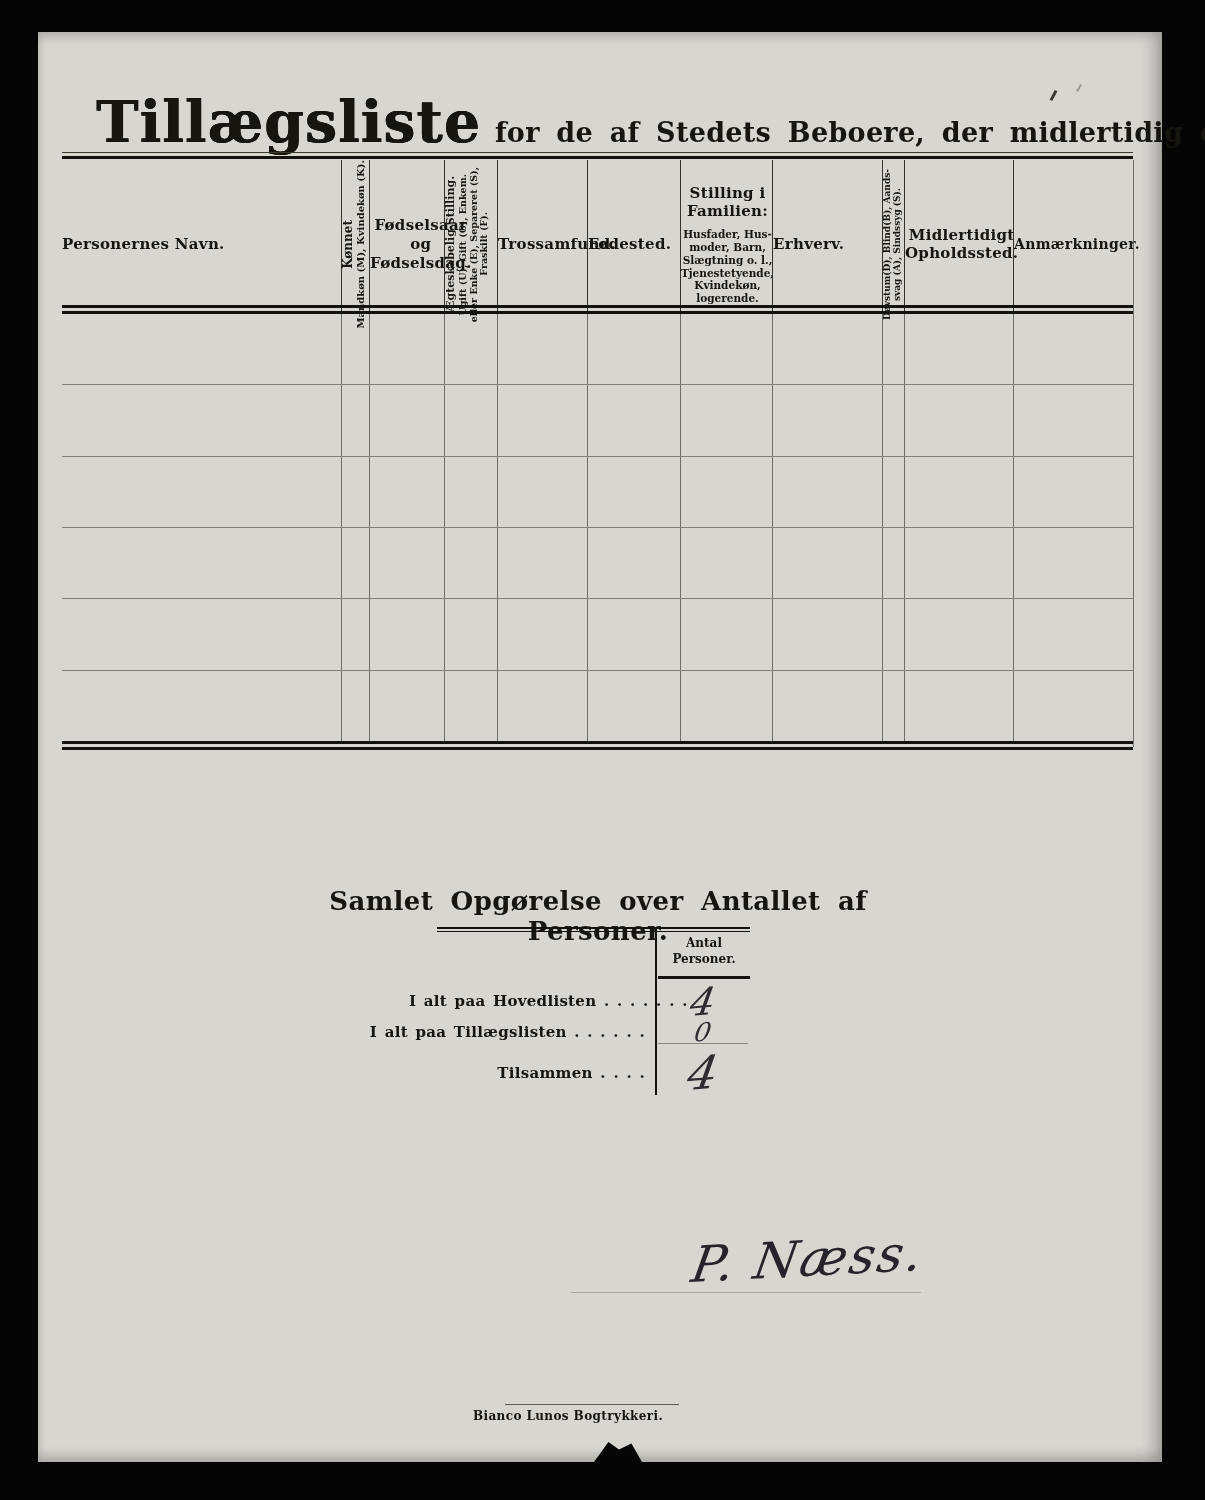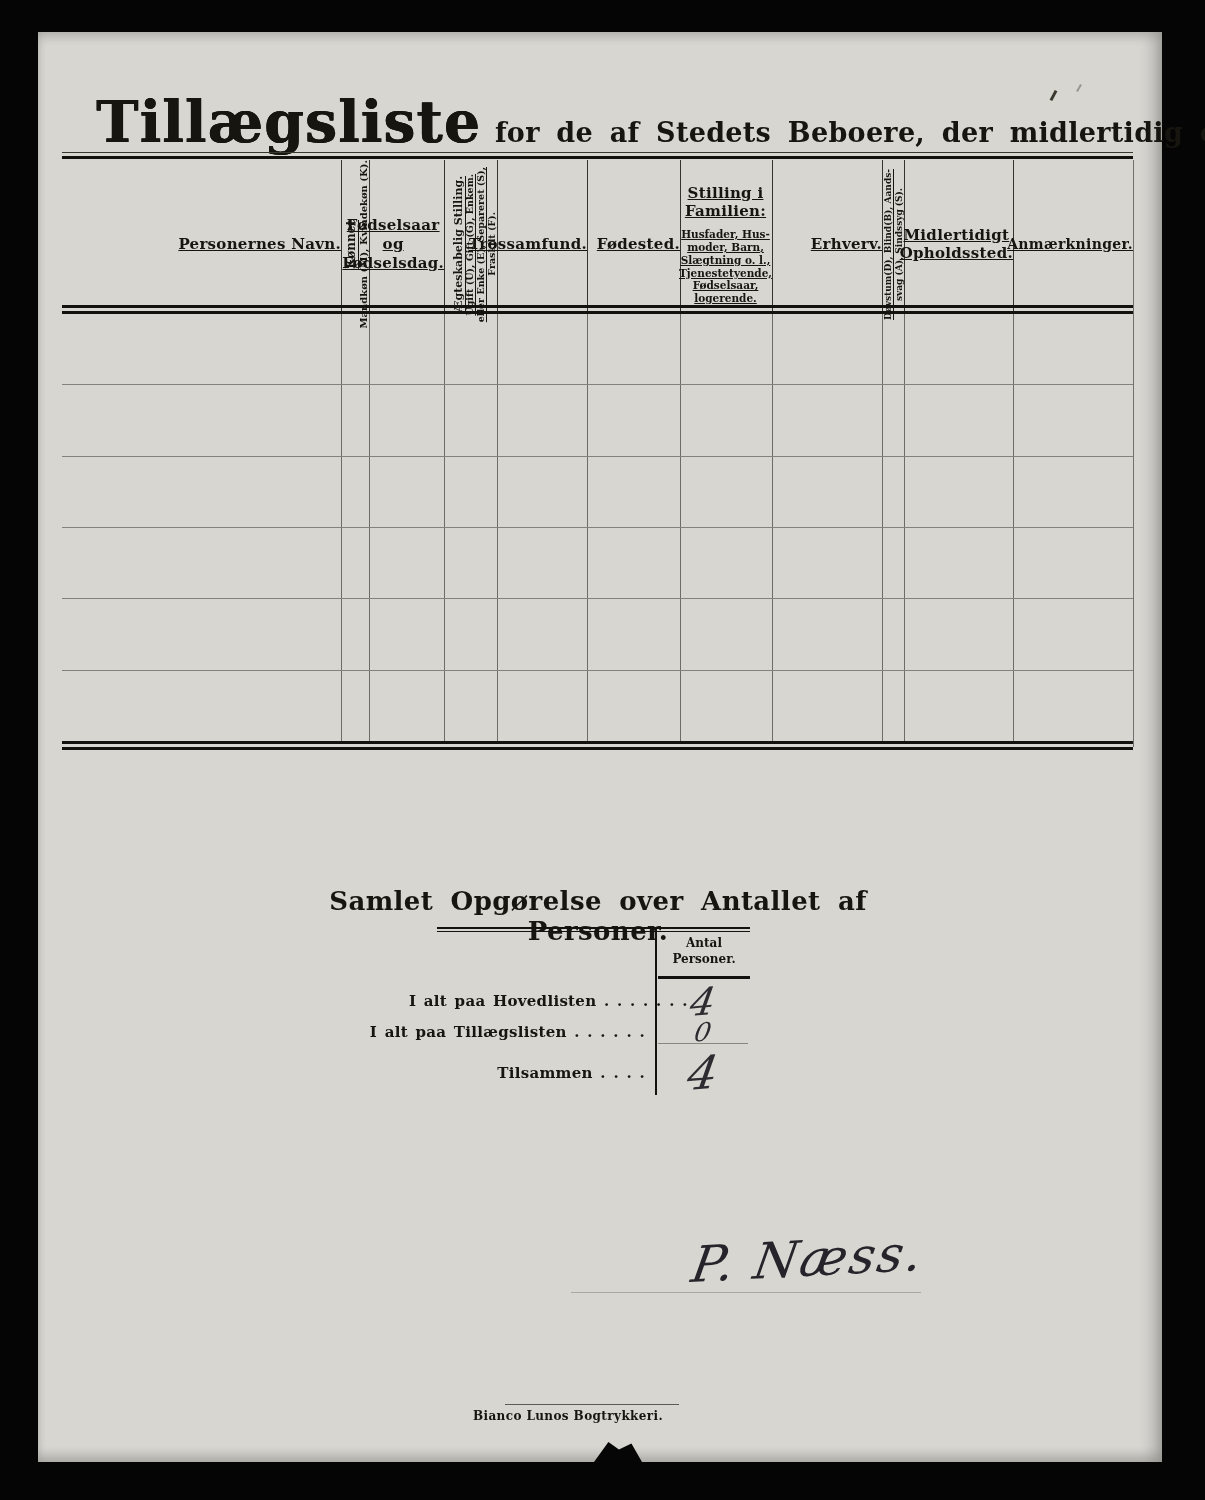--- a/index.html
+++ b/index.html
@@ -13,21 +13,21 @@
   .title-main{font-size:57px;font-weight:bold;letter-spacing:1px;
               text-shadow:.6px 0 0 currentColor,0 .4px 0 currentColor;}
   .title-rest{font-size:27px;font-weight:bold;margin-left:14px;word-spacing:7px;letter-spacing:.3px;}
   .speck{position:absolute;background:#3d382f;}
 
   
   .table-box{position:absolute;left:24px;top:120px;width:1071px;height:600px;}
   .hline{position:absolute;left:0;width:100%;background:#14120e;}
   .grid{display:grid;grid-template-columns:279px 28px 75px 53px 90px 93px 92px 110px 22px 109px 120px;}
   .thead{position:absolute;left:0;top:8px;width:100%;height:145px;}
-  .thead > div{border-left:1px solid #35332c;position:relative;display:flex;align-items:center;justify-content:flex-end;overflow:visible;text-decoration:underline;}
+  .thead > div{border-left:1px solid #35332c;position:relative;display:flex;align-items:center;justify-content:flex-start;overflow:visible;}
   .thead > div:first-child{border-left:none;}
   .tbody{position:absolute;left:0;top:162px;width:100%;height:427px;display:flex;flex-direction:column;}
   .trow{flex:1;border-bottom:1px solid #83817a;}
   .trow:last-child{border-bottom:none;}
   .trow > div{border-left:1px solid #6e6c64;height:100%;}
   .trow > div:first-child{border-left:none;}
   .right-edge{position:absolute;right:-1px;top:8px;height:587px;width:1px;background:rgba(45,43,36,.6);}
 
   .th-label{font-size:15px;font-weight:bold;text-align:center;letter-spacing:.3px;line-height:1.25;}
   .th-stack{display:flex;flex-direction:column;align-items:center;justify-content:center;height:100%;}
@@ -111,21 +111,21 @@
         </div>
         <div>
           <div class="th-stack">
             <div class="th-label">Stilling i</div>
             <div class="th-label">Familien:</div>
             <div class="sub-lines">
               <div>Husfader, Hus-</div>
               <div>moder, Barn,</div>
               <div>Slægtning o. l.,</div>
               <div>Tjenestetyende,</div>
-              <div>Fødselsaar,</div>
+              <div>Kvindekøn,</div>
               <div>logerende.</div>
             </div>
           </div>
         </div>
         <div>
           <div class="th-label">Erhverv.</div>
         </div>
         <div>
           <div class="vert">
             <span class="v-bold" style="font-size:9px;">Døvstum(D), Blind(B), Aands-</span>

